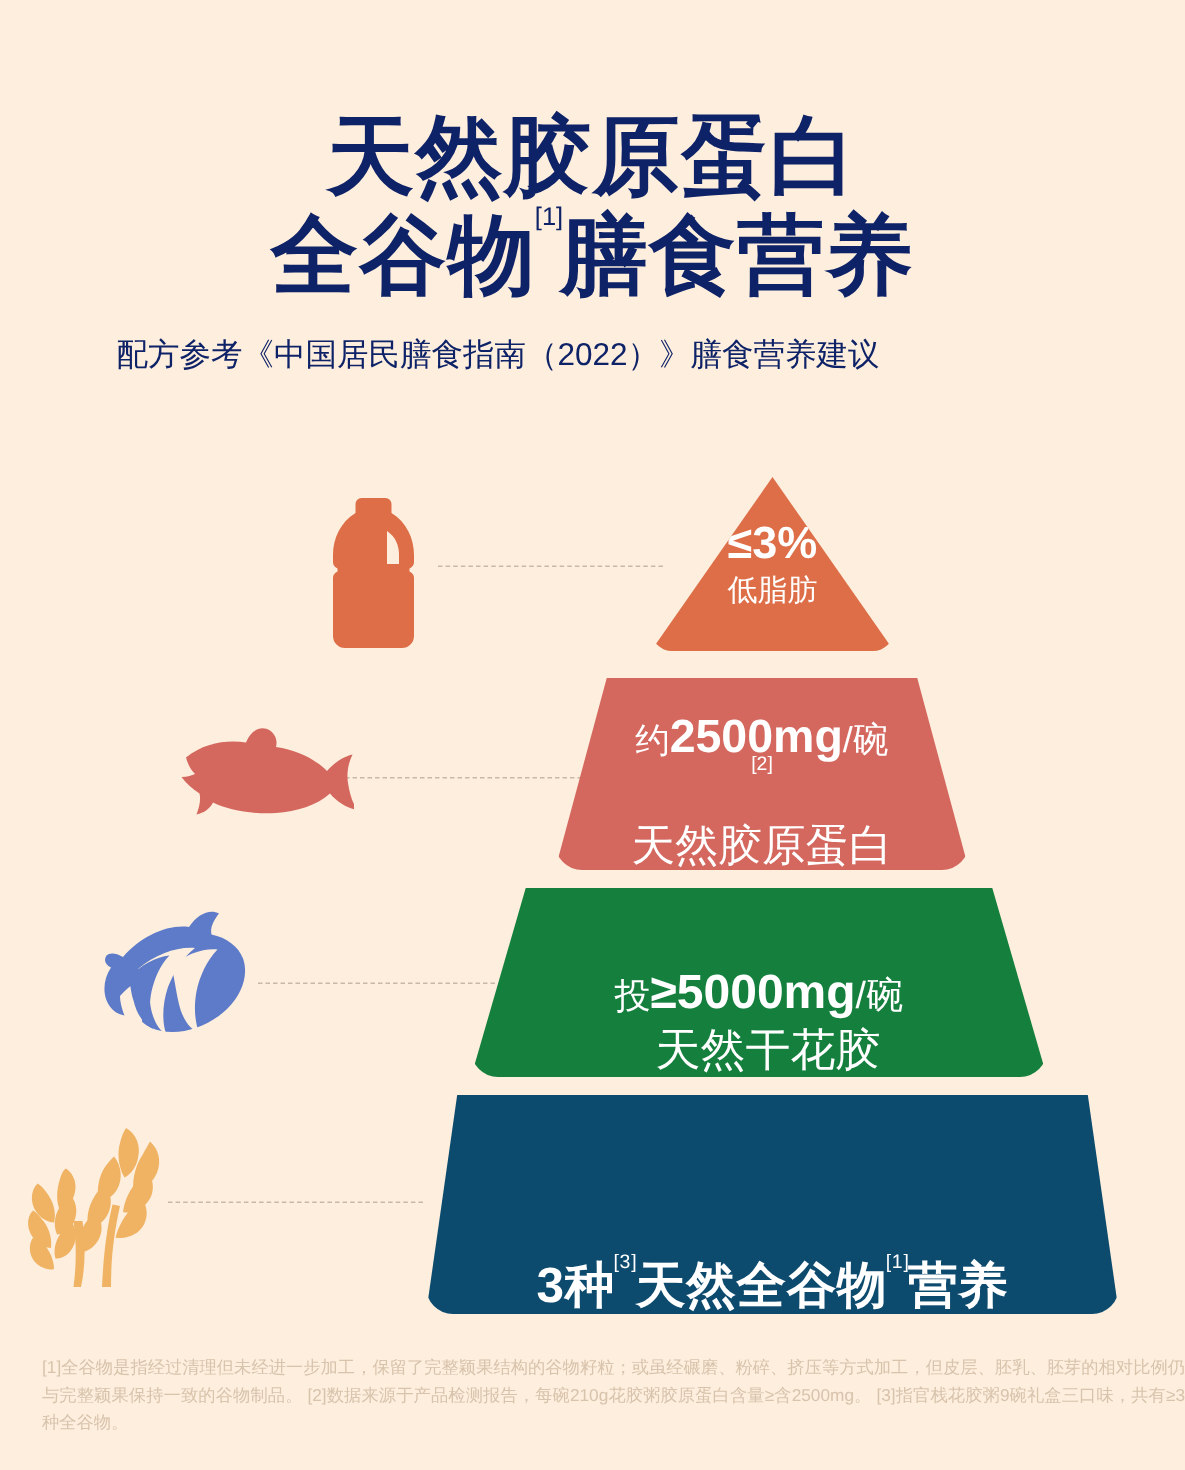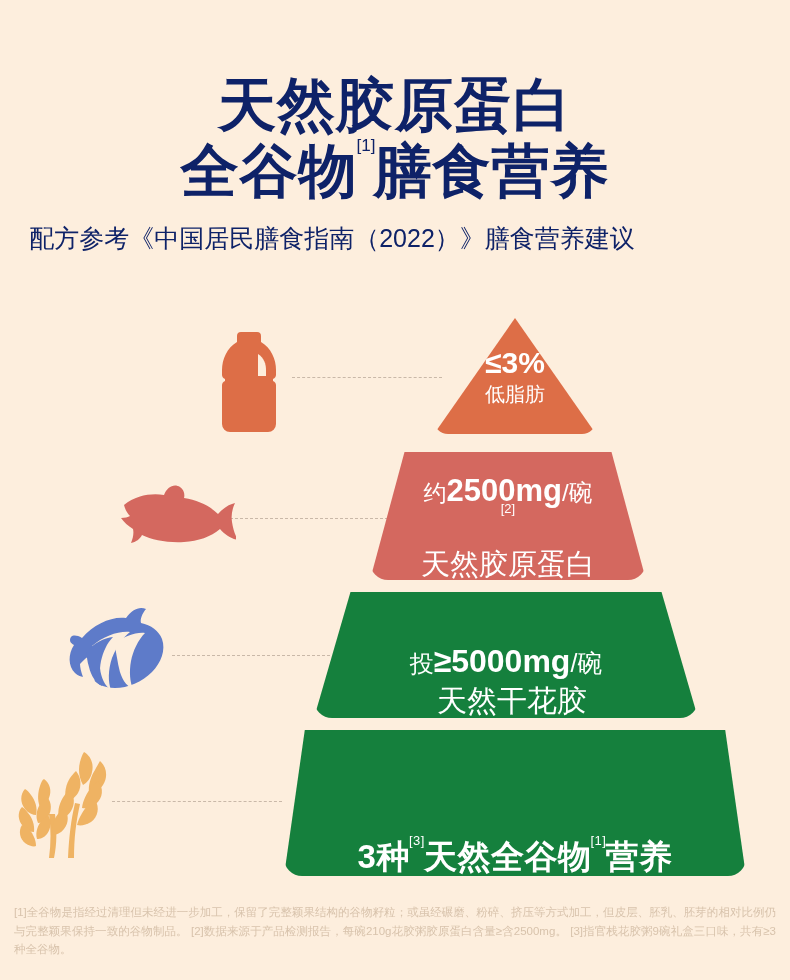--- a/index.html
+++ b/index.html
@@ -59,21 +59,21 @@
     position: relative;
     top: -20px;
     margin: 0 -2px 0 -1px;
   }
   .subtitle {
     position: absolute;
     top: 222px;
     left: 0;
     width: 664px;
     color: #0E2268;
-    font-size: 25px;
+    font-size: 21px;
     letter-spacing: 0px;
     white-space: nowrap;
   }
 
   
   .pyramid {
     position: absolute;
     left: 0;
     top: 0;
     width: 790px;
@@ -136,21 +136,21 @@
   .layer-3 .l1 .unit { font-size: 25px; font-weight: normal; }
   .layer-3 .l1 .pre { font-size: 24px; font-weight: normal; }
   .layer-3 .l2 { font-size: 30px; margin-top: 5px; margin-left: 12px; }
 
   
   .layer-4 {
     left: 284px;
     top: 730px;
     width: 462px;
     height: 146px;
-    background: #15803d;
+    background: #0c4a6e;
     clip-path: polygon(4.5% 0%, 95.5% 0%, 100% 100%, 0% 100%);
     border-radius: 18px;
   }
   .layer-4 .l1 { font-size: 33px; font-weight: bold; letter-spacing: 0.5px; }
   .sup-inline {
     font-size: 13px;
     font-weight: normal;
     vertical-align: super;
     position: relative;
     top: -11px;
@@ -171,21 +171,21 @@
   
   .icon { position: absolute; }
   .icon-bottle { left: 214px; top: 332px; width: 70px; height: 100px; }
   .icon-fish   { left: 118px; top: 478px; width: 118px; height: 78px; }
   .icon-maw    { left: 62px;  top: 604px; width: 112px; height: 98px; }
   .icon-wheat  { left: 8px;   top: 748px; width: 118px; height: 112px; }
 
   
   .footnotes {
     position: absolute;
-    left: 14px;
+    left: 28px;
     top: 903px;
     width: 762px;
     color: #D8C3AC;
     font-size: 11.5px;
     line-height: 1.62;
     text-align: justify;
   }
 </style>
 </head>
 <body>

